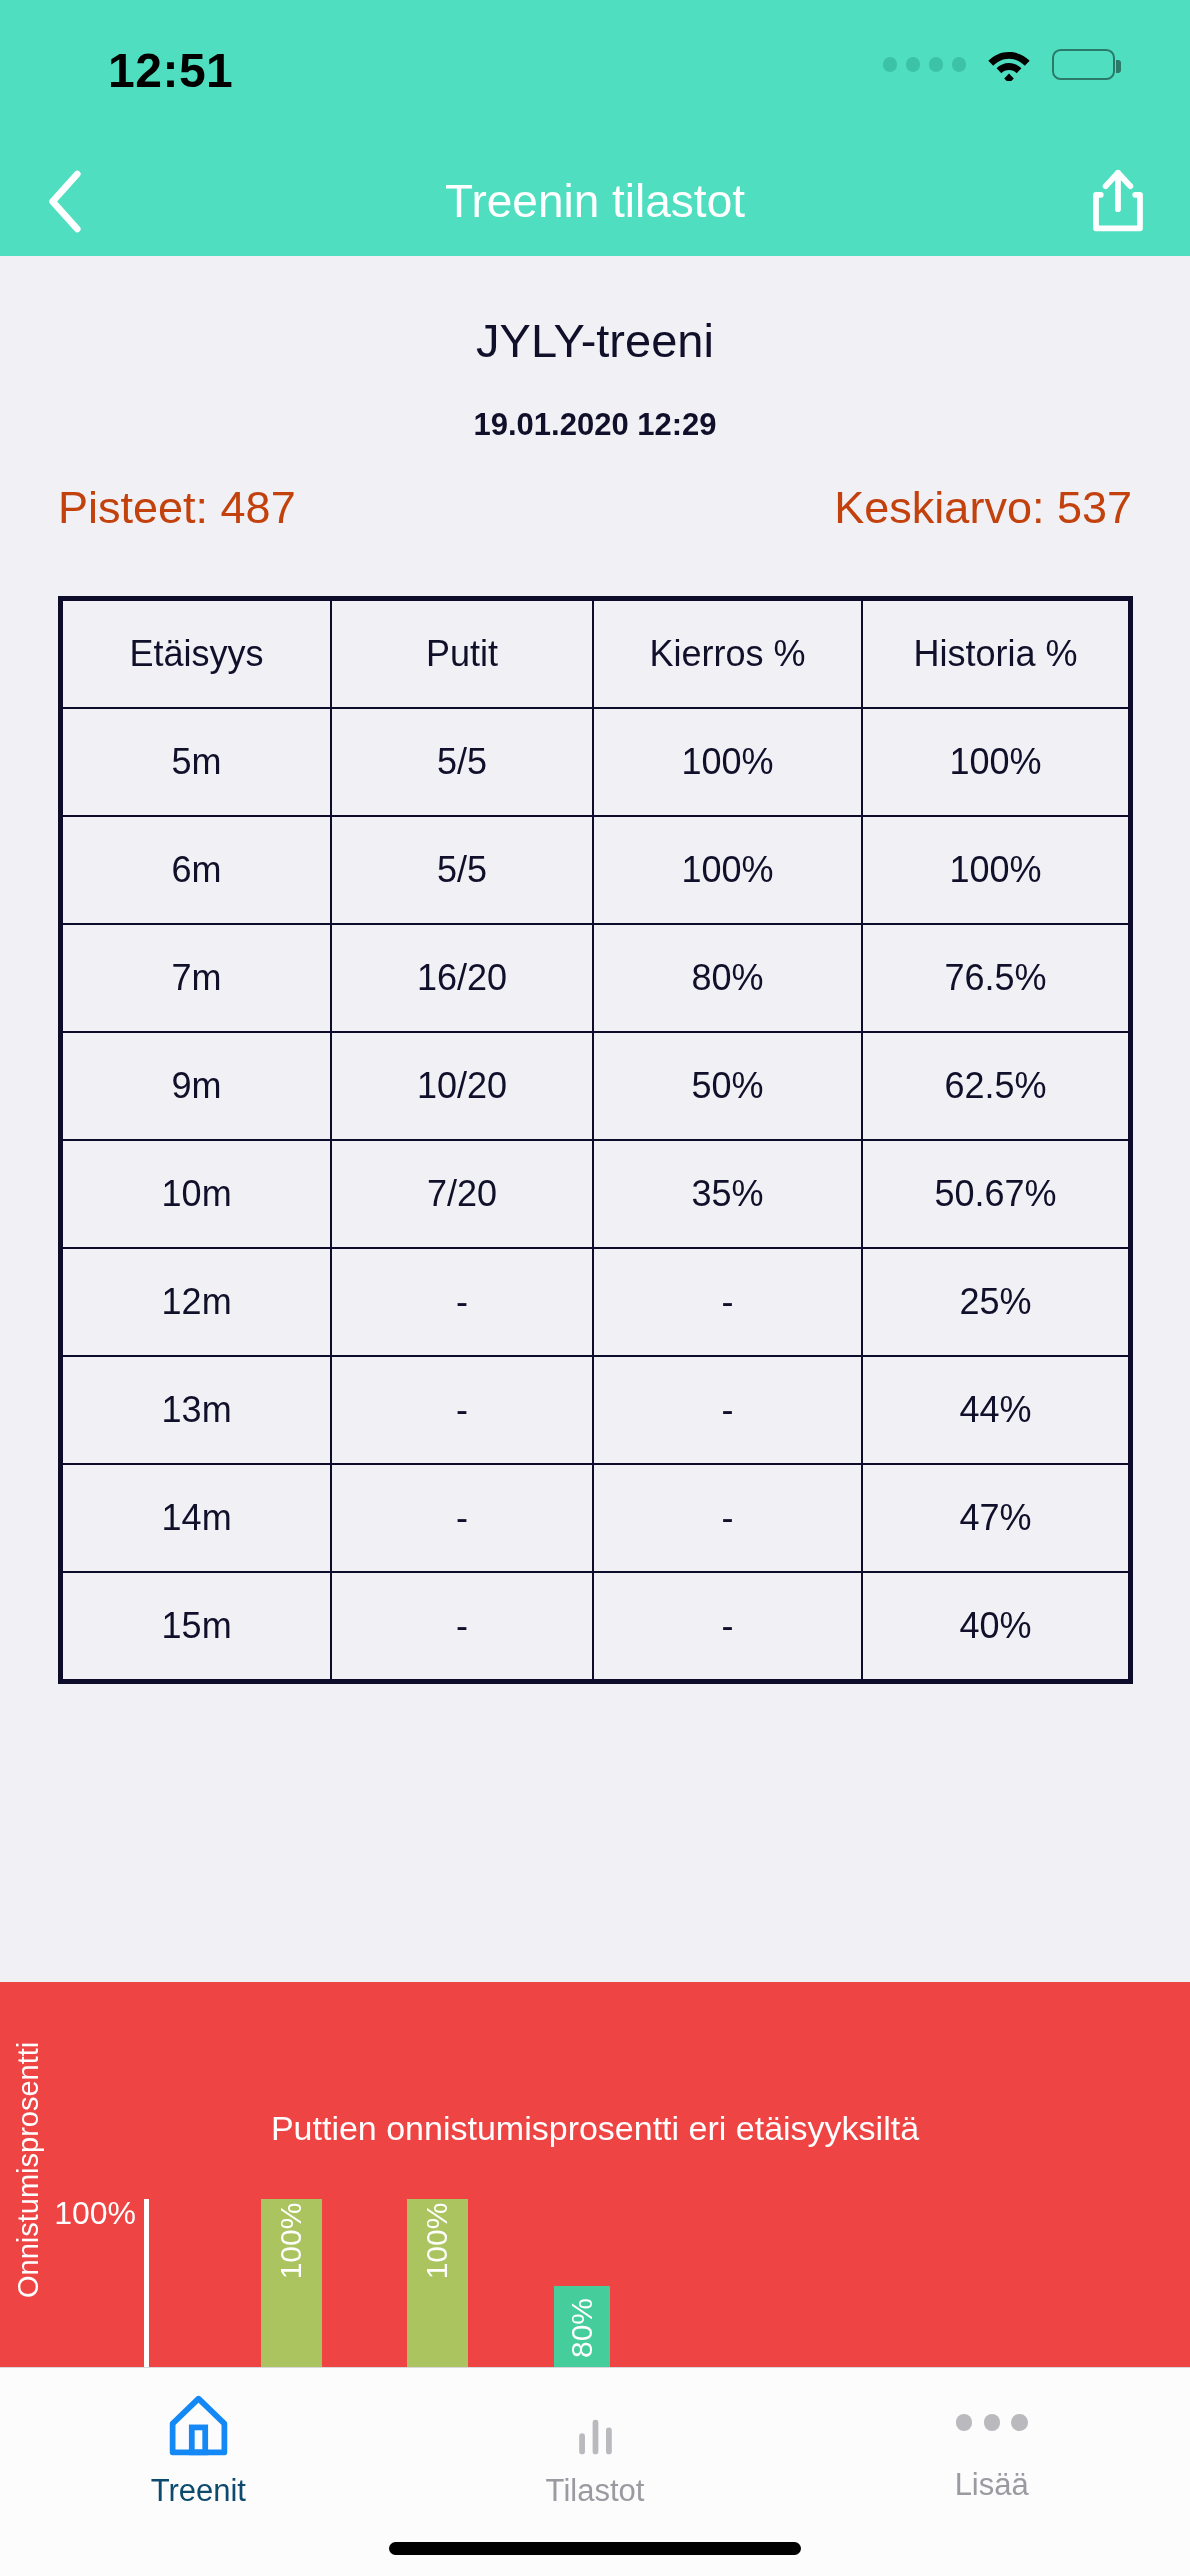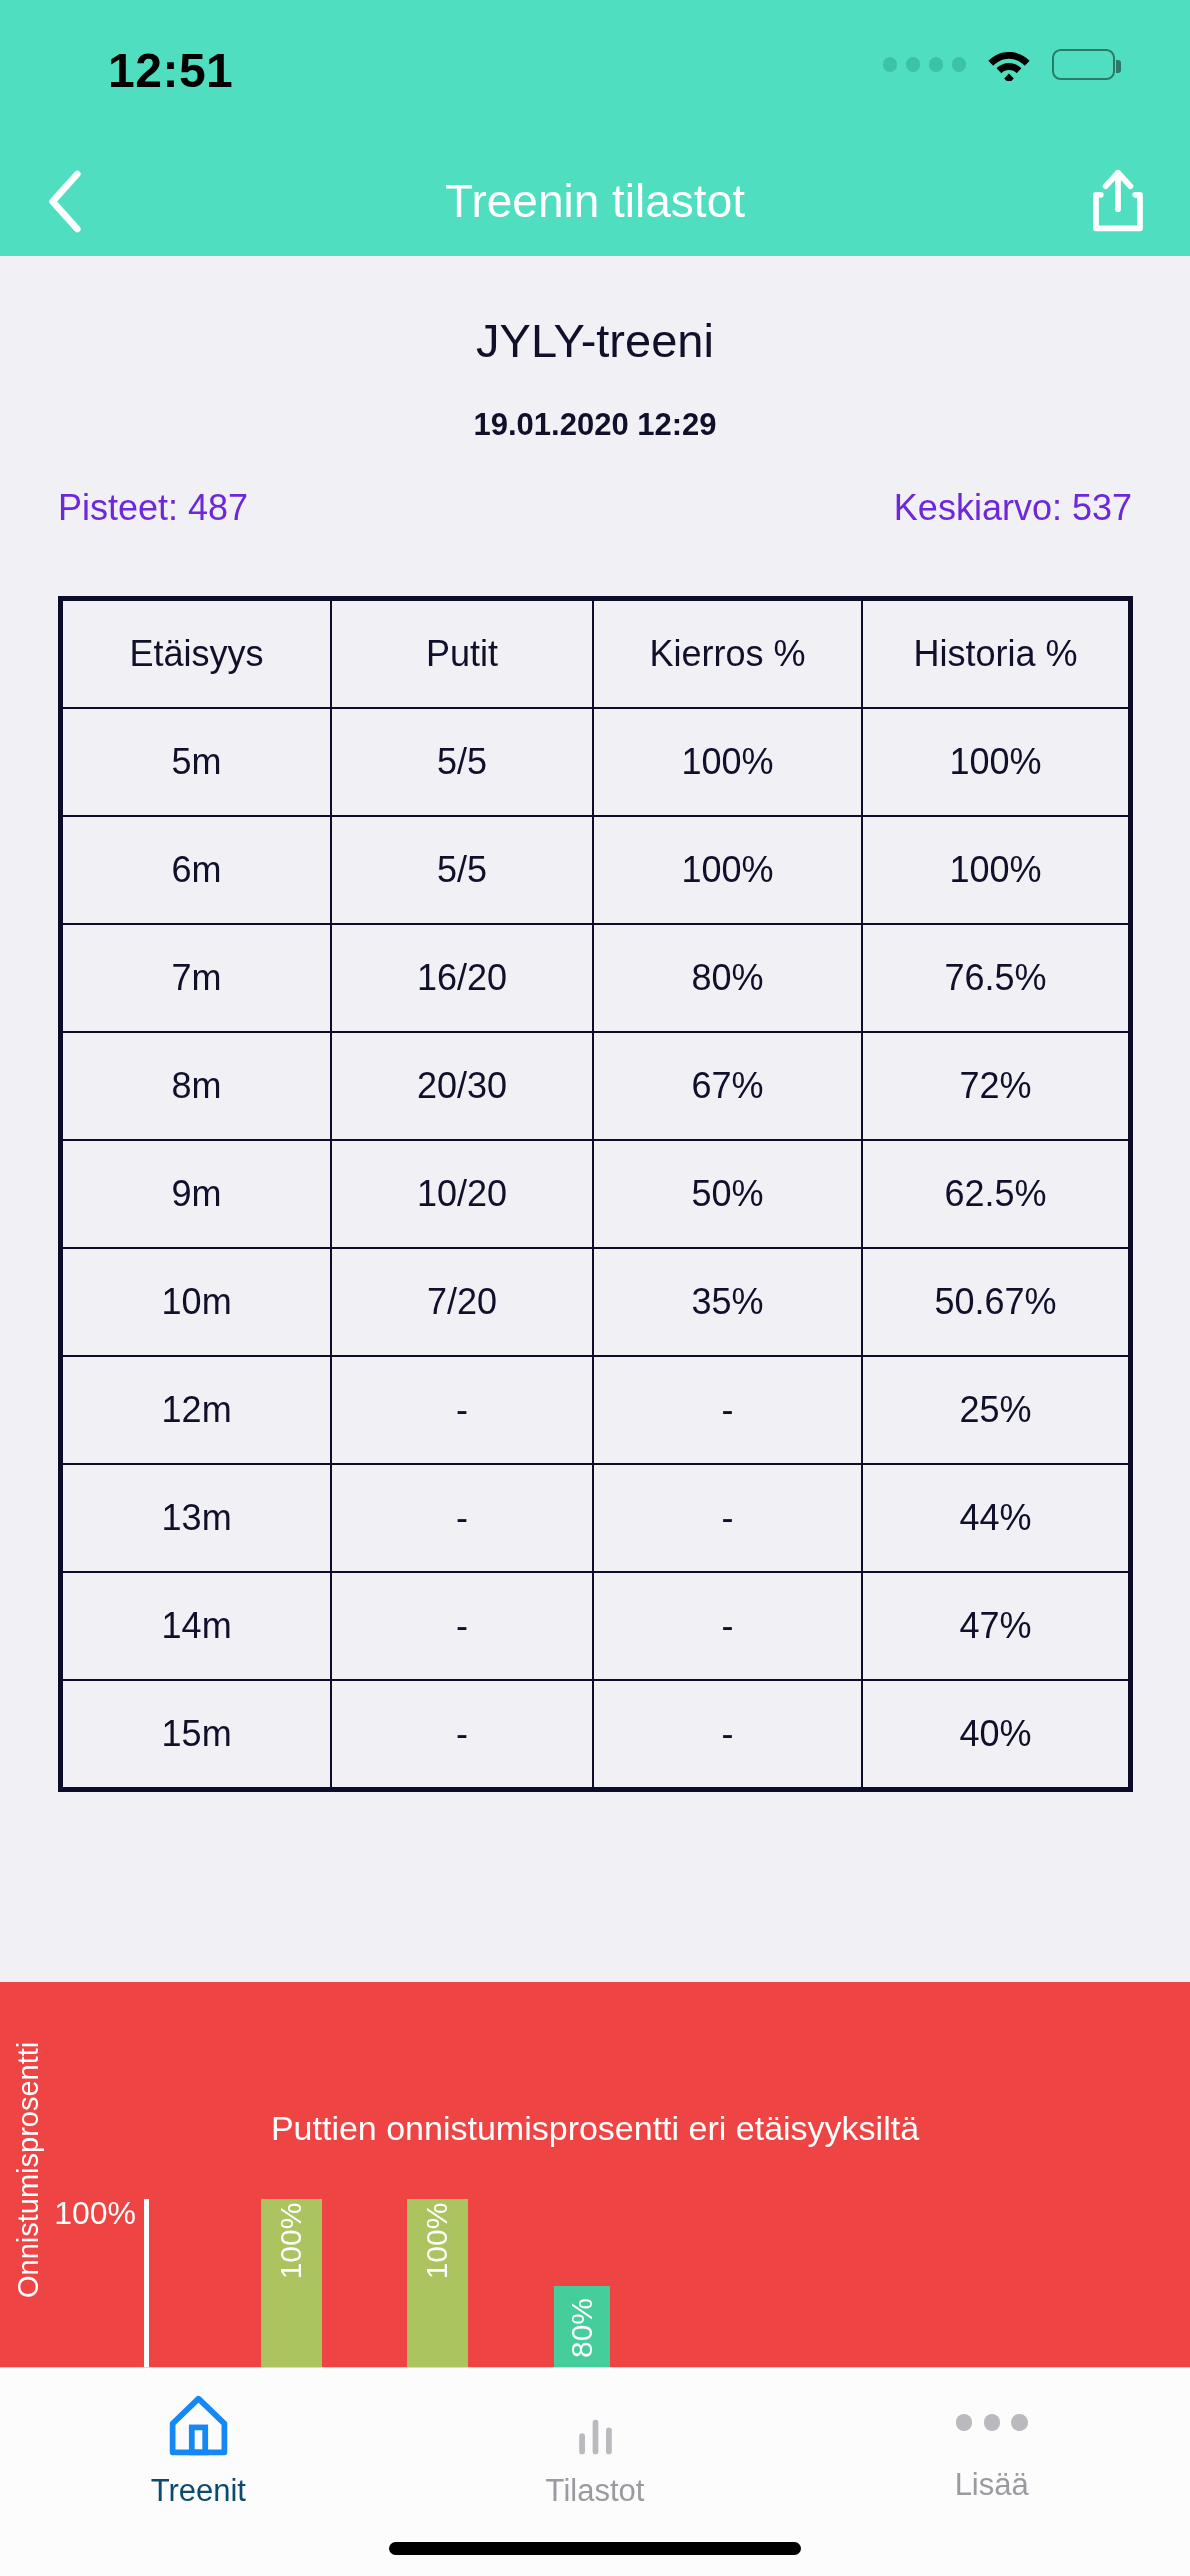--- a/index.html
+++ b/index.html
@@ -63,21 +63,21 @@
     text-align:center; font-size:47px; color:#11102b; font-weight:400;
   }
   .workout-date{
     position:absolute; left:0; top:407px; width:1190px;
     text-align:center; font-size:31px; color:#11102b; font-weight:700;
   }
   .stat-row{
     position:absolute; left:0; top:479px; width:1190px; height:58px;
     padding:0 58px; display:flex; justify-content:space-between; align-items:center;
   }
-  .stat-row span{ font-size:36px; color:#6d28d9; }
+  .stat-row span{ font-size:45px; color:#c2410c; }
 
   
   .table{
     position:absolute; left:58px; top:596px; width:1075px;
     border:3.8px solid #0d0d2b; border-collapse:collapse;
   }
   .table table{ width:100%; border-collapse:collapse; }
   .table td, .table th{
     border:2.9px solid #0d0d2b;
     height:108px;
@@ -210,26 +210,20 @@
           <td>6m</td>
           <td>5/5</td>
           <td>100%</td>
           <td>100%</td>
         </tr>
         <tr>
           <td>7m</td>
           <td>16/20</td>
           <td>80%</td>
           <td>76.5%</td>
-        </tr>
-        <tr>
-          <td>8m</td>
-          <td>20/30</td>
-          <td>67%</td>
-          <td>72%</td>
         </tr>
         <tr>
           <td>9m</td>
           <td>10/20</td>
           <td>50%</td>
           <td>62.5%</td>
         </tr>
         <tr>
           <td>10m</td>
           <td>7/20</td>

